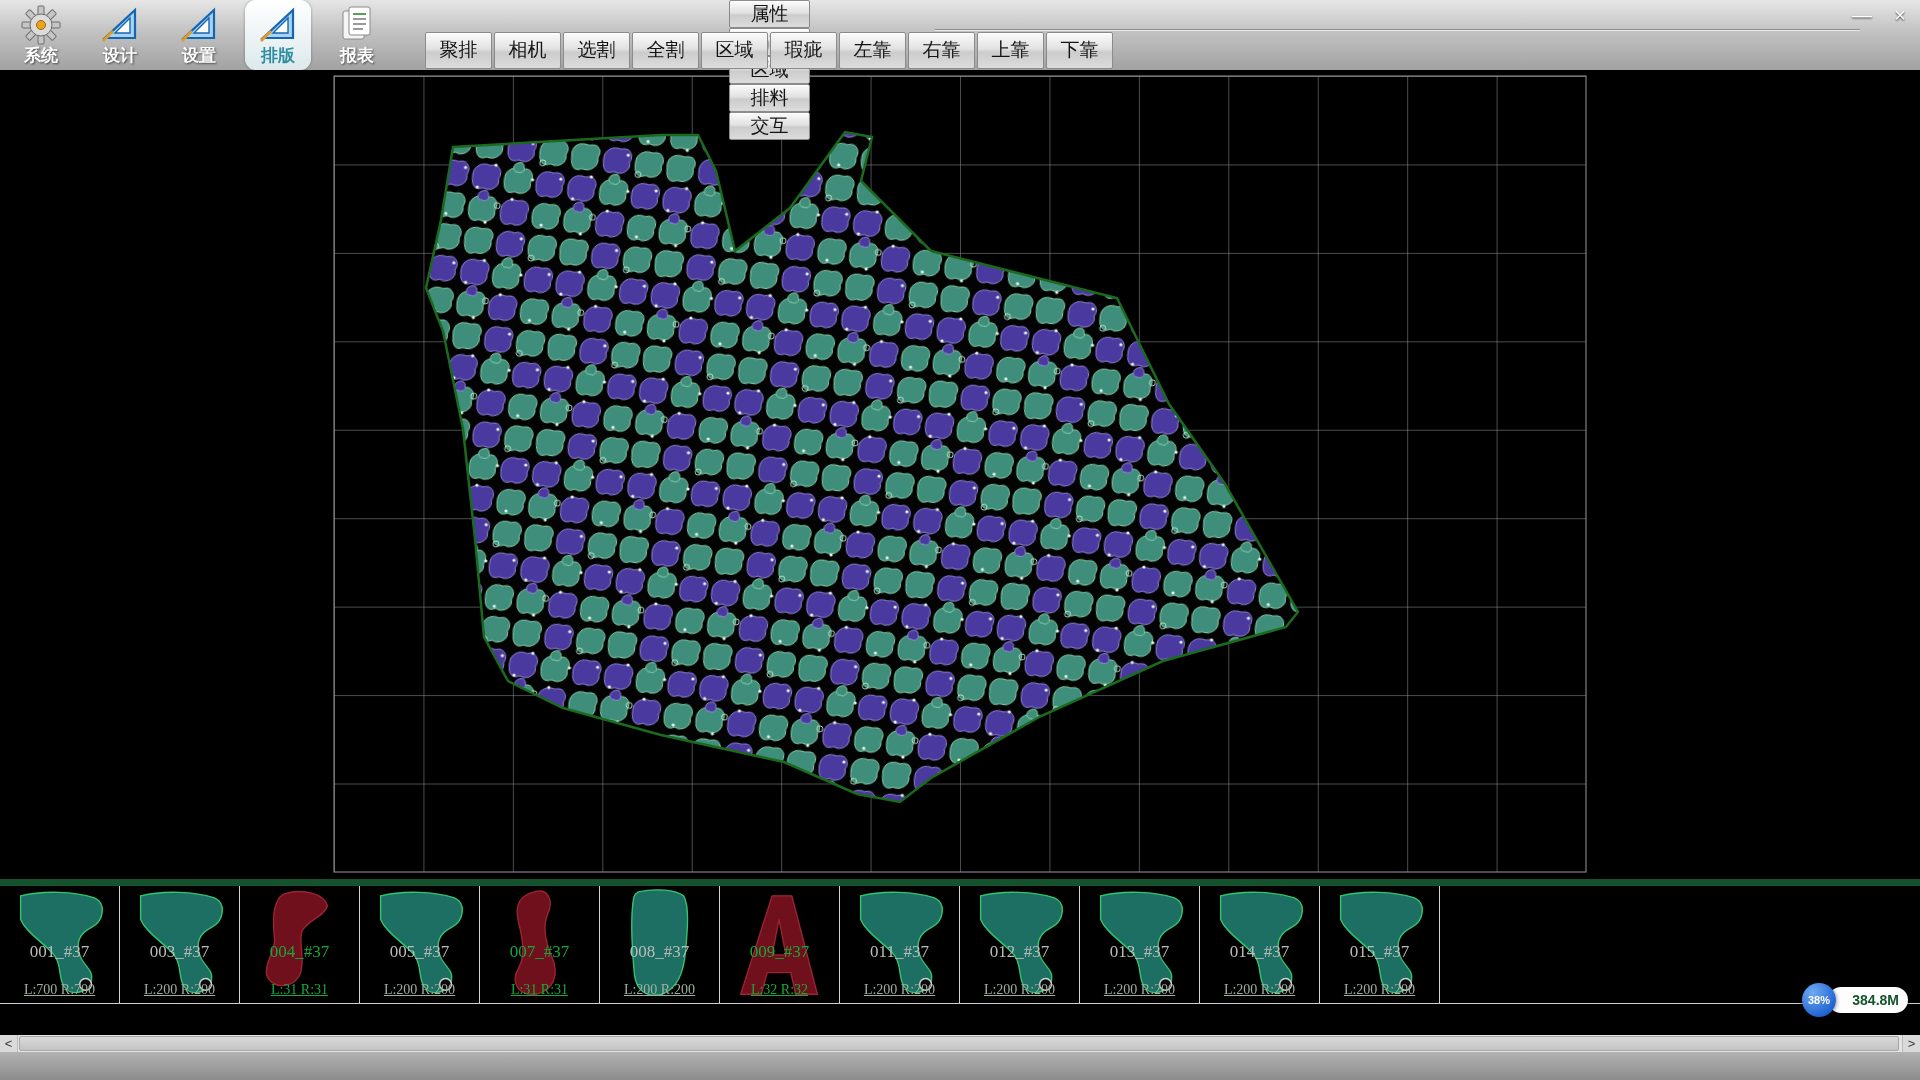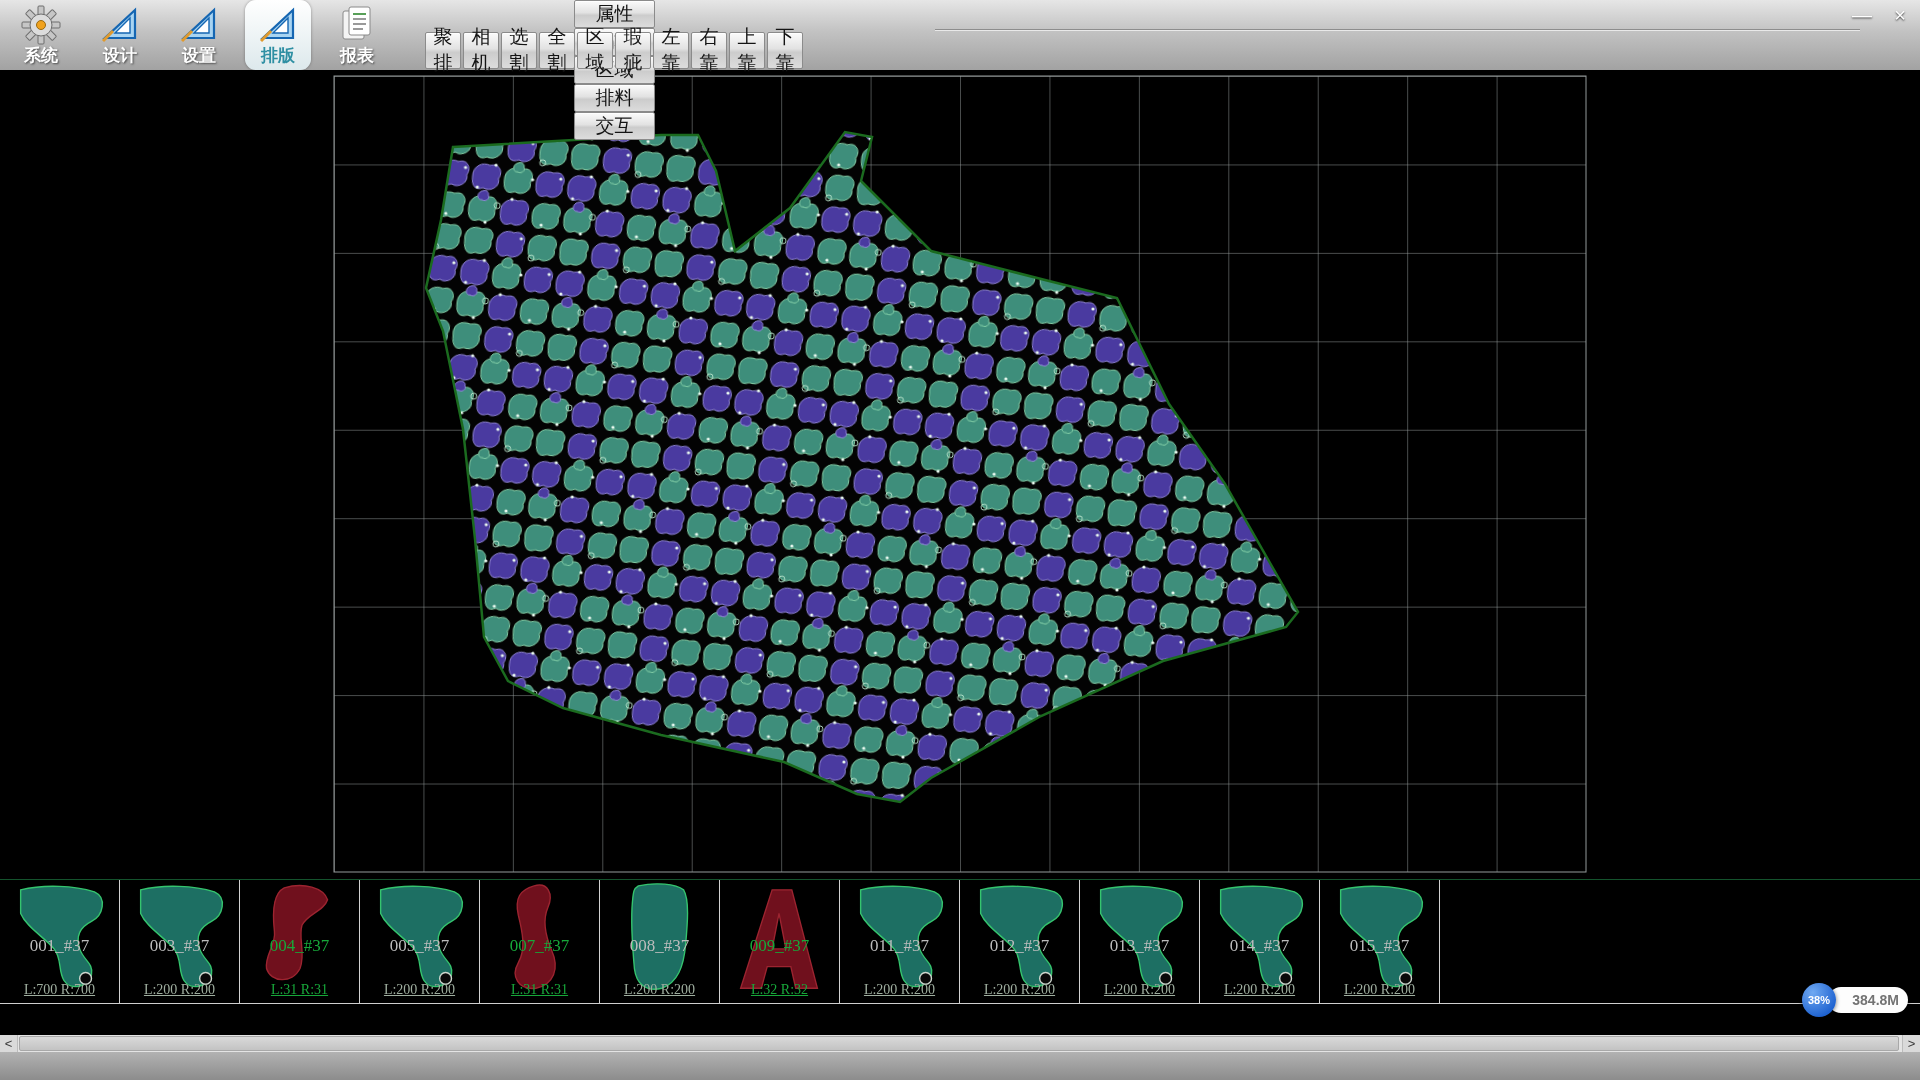--- a/index.html
+++ b/index.html
@@ -24,54 +24,54 @@
 
   .menu-col { margin-left:22px; display:flex; flex-direction:column; }
   .menu-row { display:flex; height:30px; align-items:center;flex-direction:column; }
   .tool-row { display:flex; height:40px; align-items:center; }
   .menu-btn, .tool-btn {
      background:linear-gradient(180deg,#fbfbfb 0%,#e2e2e2 45%,#cccccc 55%,#dcdcdc 100%);
      border:1px solid #8b8b8b; border-radius:2px; margin-right:1px;
      font-size:19px; color:#141414; display:flex; align-items:center; justify-content:center;
      box-shadow:inset 0 1px 0 #fff; cursor:pointer; font-family:inherit; }
   .menu-btn { width:81px; height:28px; }
-  .tool-btn { width:36px; height:37px; margin-right:2px; }
+  .tool-btn { width:67px; height:37px; margin-right:2px; }
 
   .toolbar-fill { flex:1; }
   .win-controls { position:absolute; top:4px; right:8px; display:flex; gap:14px; }
   .win-btn { color:#fff; font-size:20px; line-height:20px; width:24px; height:22px;
              display:flex; align-items:center; justify-content:center; cursor:pointer;
              text-shadow:0 1px 2px #333; }
 
   
   .canvas { position:absolute; top:70px; left:0; width:1920px; height:809px; background:#000; }
   .canvas svg { position:absolute; inset:0; }
 
   
   .pieces-strip { position:absolute; top:879px; left:0; width:1920px; height:125px;
                   display:flex; background:#000;
-                  border-top:1px solid #14532d; border-bottom:1px solid #cfcfcf; }
+                  border-top:7px solid #14532d; border-bottom:1px solid #cfcfcf; }
   .piece-cell { position:relative; width:120px; height:100%; border-right:1px solid #d2d2d2;
                 cursor:pointer; overflow:hidden; }
   .piece-svg { position:absolute; inset:0; width:120px; height:123px; }
   .piece-teal .piece-path { fill:#1d6f63; stroke:#35c46e; stroke-width:1.4; }
   .piece-red  .piece-path { fill:#70101d; stroke:#9c2430; stroke-width:1.4; }
   .piece-hole { fill:#0a0a0a; stroke:#cfd8d0; stroke-width:1.4; }
   .piece-id { position:absolute; top:56px; width:100%; text-align:center;
               font-family:"Liberation Serif",serif; font-size:17px; color:#bcbcbc; z-index:2; }
   .piece-lr { position:absolute; bottom:5px; width:100%; text-align:center;
               font-family:"Liberation Serif",serif; font-size:14px; color:#9fae9f; z-index:2;text-decoration:underline; }
   .label-green .piece-id, .label-green .piece-lr { color:#17a83a; }
 
   
   .mem-badge { position:absolute; right:12px; bottom:63px; width:110px; height:34px; z-index:8; }
   .mem-pill { position:absolute; right:0; top:4px; width:80px; height:26px; background:#fdfdfd;
               border-radius:13px; box-shadow:0 1px 4px rgba(0,0,0,.55);
               display:flex; align-items:center; justify-content:flex-end; padding-right:9px;
-              font-size:14px; color:#737373; font-weight:bold; }
+              font-size:14px; color:#14532d; font-weight:bold; }
   .mem-circle { position:absolute; left:4px; top:0; width:34px; height:34px; border-radius:50%;
                 background:radial-gradient(circle at 32% 28%, #6fa9f2, #1e62d0 75%);
                 color:#fff; font-size:11px; font-weight:bold; display:flex; align-items:center;
                 justify-content:center; box-shadow:0 1px 4px rgba(0,0,0,.55); z-index:2; }
 
   
   .hscroll { position:absolute; bottom:28px; left:0; width:1920px; height:17px;
              background:#e4e4e4; z-index:6; }
   .hs-btn { position:absolute; top:0; width:18px; height:17px; display:flex; align-items:center;
             justify-content:center; font-size:13px; color:#3a3a3a; background:#dadada;

